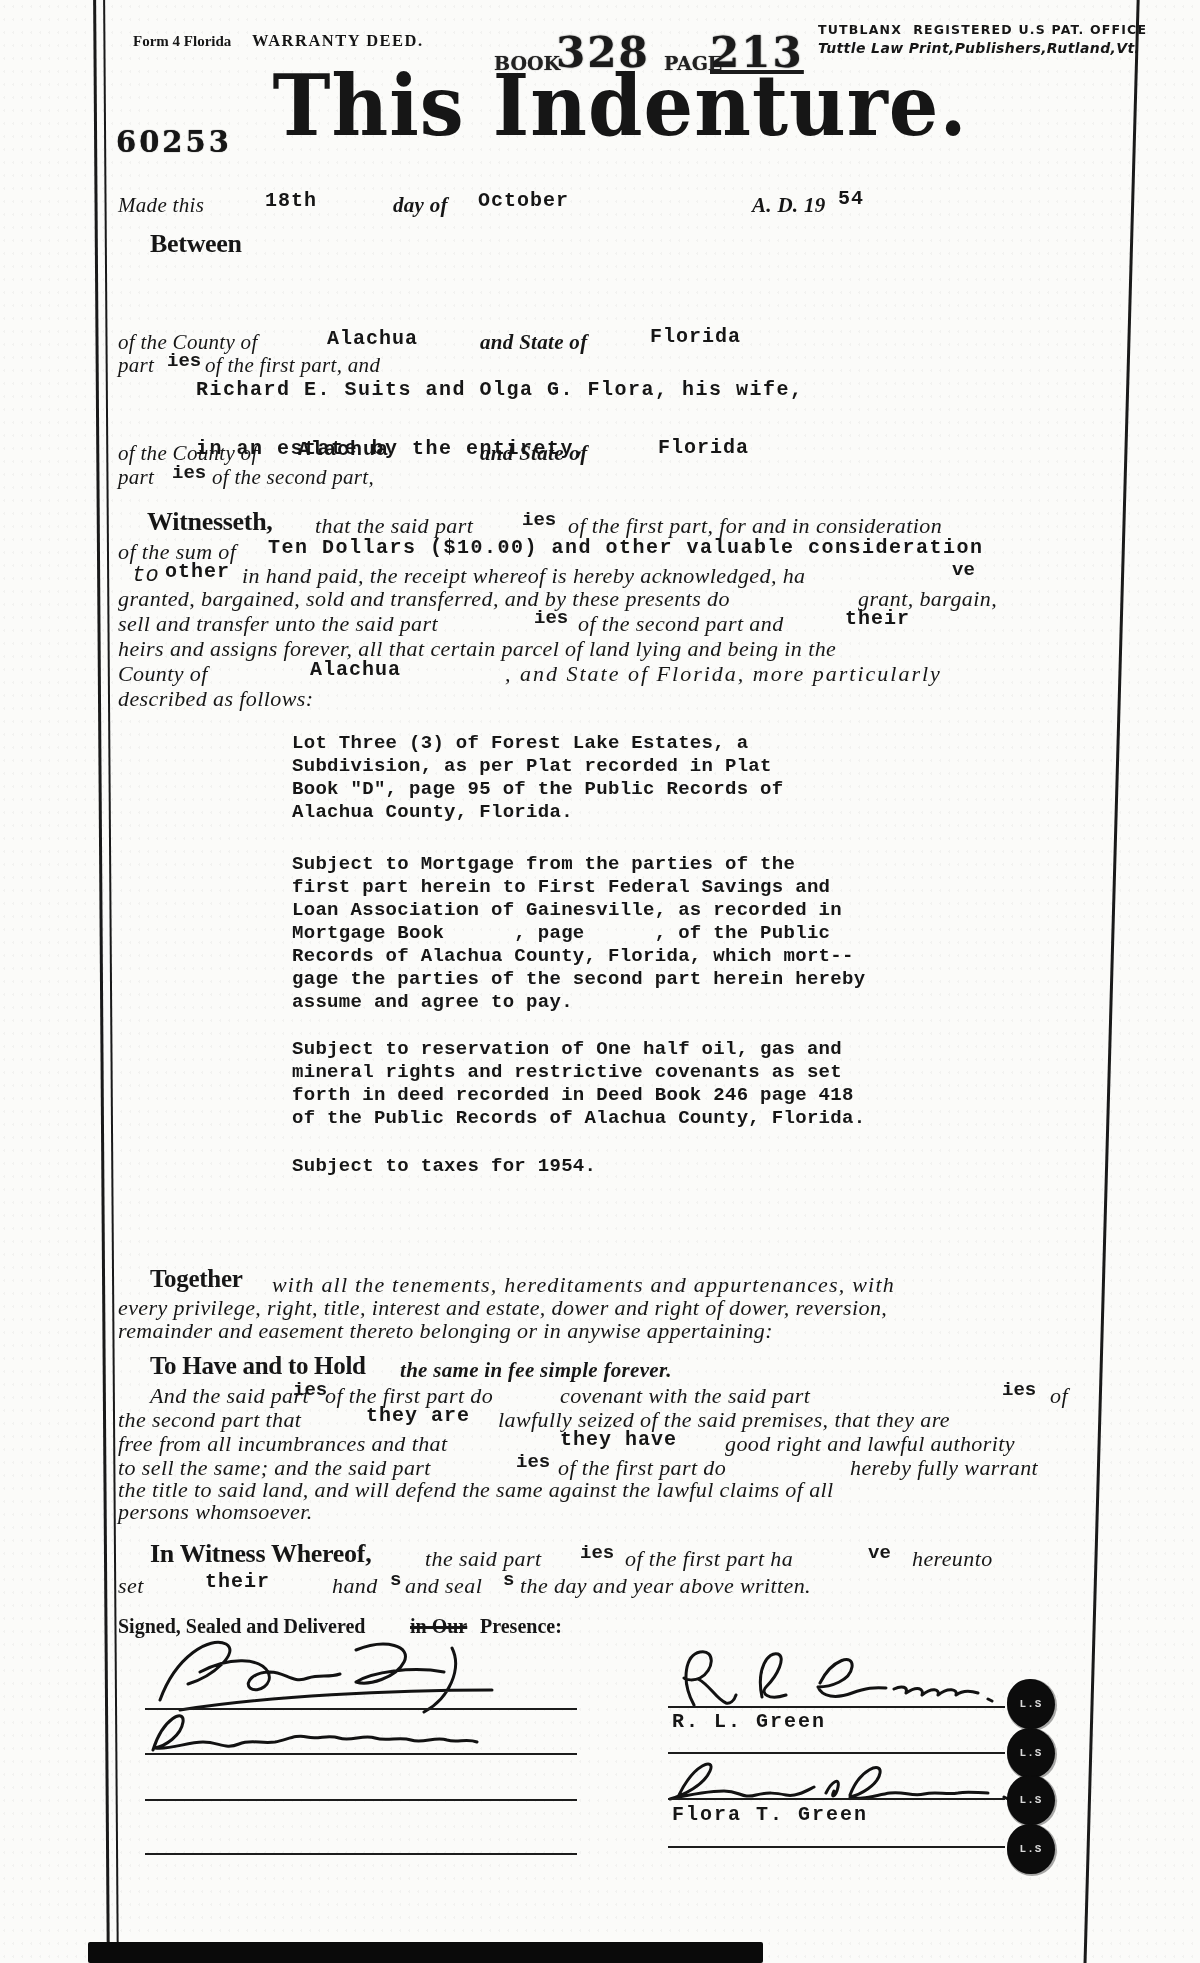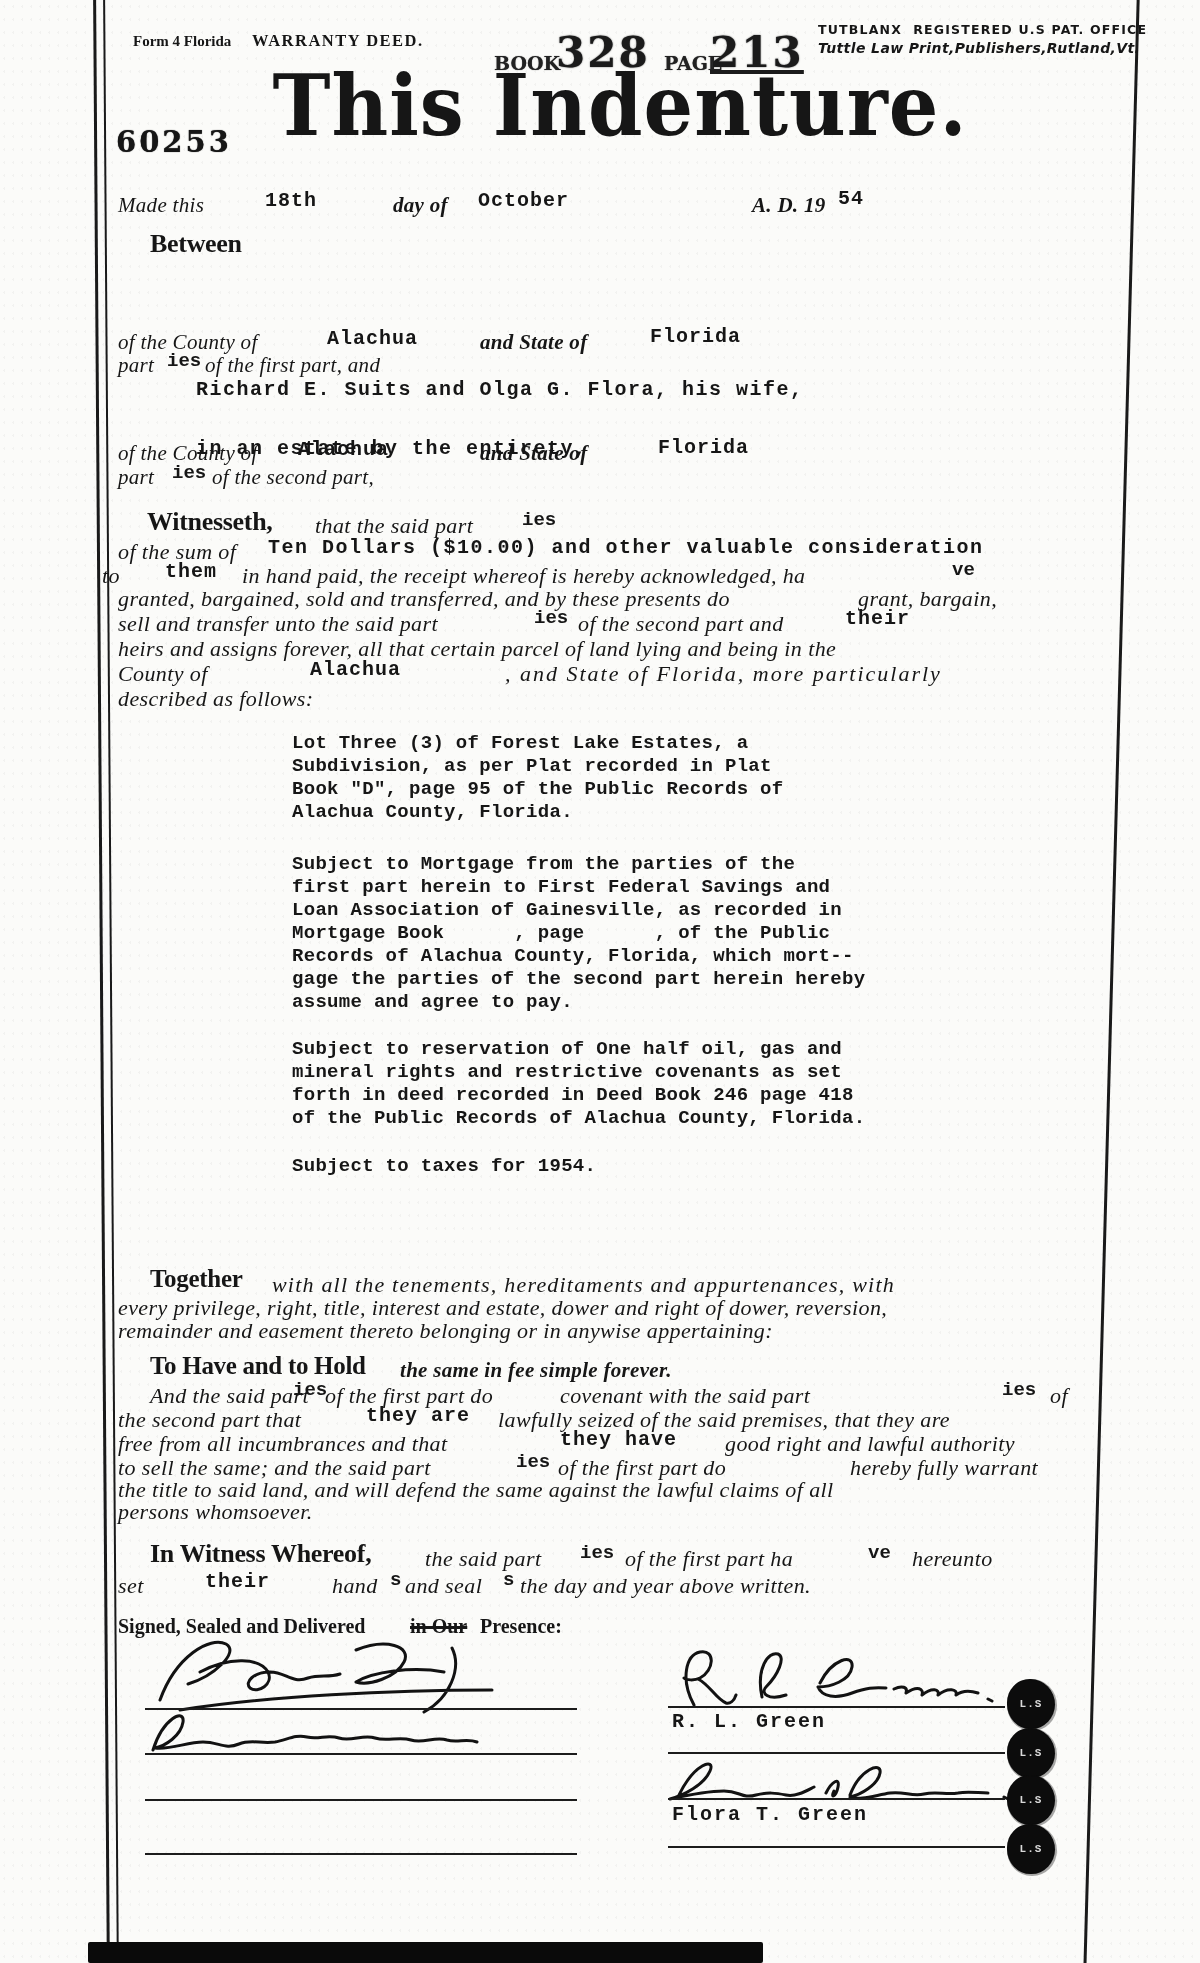--- a/index.html
+++ b/index.html
@@ -82,24 +82,25 @@
   <span class="abs t" style="left:298px;top:440px;">Alachua</span>
   <span class="abs pb" style="left:480px;top:441px;">and State of</span>
   <span class="abs t" style="left:658px;top:438px;">Florida</span>
   <span class="abs p" style="left:118px;top:465px;">part</span>
   <span class="abs ts" style="left:172px;top:464px;">ies</span>
   <span class="abs p" style="left:212px;top:465px;">of the second part,</span>
 
   <span class="abs h" style="left:147px;top:509px;">Witnesseth,</span>
   <span class="abs p22" style="left:315px;top:513px;">that the said part</span>
   <span class="abs ts" style="left:522px;top:511px;">ies</span>
+  <span class="abs p22" style="left:568px;top:513px;">of the first part, for and in consideration</span>
   <span class="abs p22" style="left:118px;top:539px;">of the sum of</span>
   <span class="abs t" style="left:268px;top:538px;letter-spacing:1.5px;">Ten Dollars ($10.00) and other valuable consideration</span>
-  <span class="abs p22" style="left:102px;top:563px;">to</span>
-  <span class="abs t" style="left:165px;top:562px;">them</span>
+  <span class="abs p22" style="left:132px;top:563px;font-family:Liberation Mono, monospace;">to</span>
+  <span class="abs t" style="left:165px;top:562px;">other</span>
   <span class="abs p22" style="left:242px;top:563px;">in hand paid, the receipt whereof is hereby acknowledged, ha</span>
   <span class="abs ts" style="left:952px;top:561px;">ve</span>
   <span class="abs p22" style="left:118px;top:586px;">granted, bargained, sold and transferred, and by these presents do</span>
   <span class="abs p22" style="left:858px;top:586px;">grant, bargain,</span>
   <span class="abs p22" style="left:118px;top:611px;">sell and transfer unto the said part</span>
   <span class="abs ts" style="left:534px;top:609px;">ies</span>
   <span class="abs p22" style="left:578px;top:611px;">of the second part and</span>
   <span class="abs t" style="left:845px;top:609px;">their</span>
   <span class="abs p22" style="left:118px;top:636px;">heirs and assigns forever, all that certain parcel of land lying and being in the</span>
   <span class="abs p22" style="left:118px;top:661px;">County of</span>

